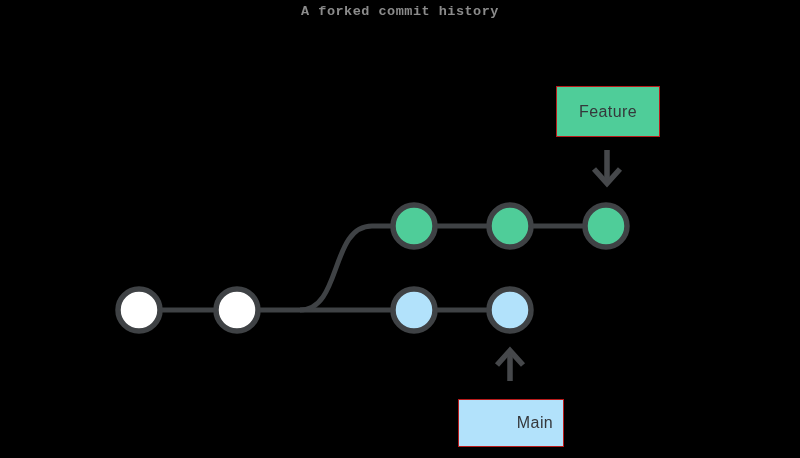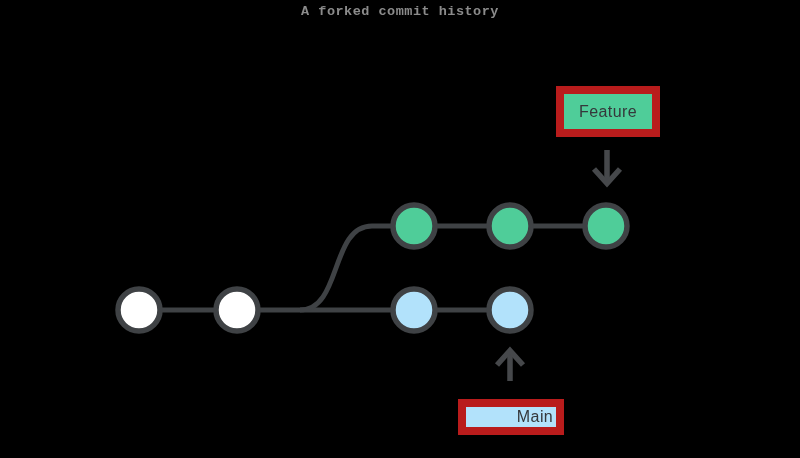--- a/index.html
+++ b/index.html
@@ -44,39 +44,39 @@
     stroke-width: 5.5;
   }
   .arrow {
     fill: none;
     stroke: #46484b;
     stroke-width: 5.5;
   }
   .branch-label {
     position: absolute;
     box-sizing: border-box;
-    border: 8px solid #b91c1c;
+    border: 1px solid #b91c1c;
     display: flex;
     align-items: center;
     justify-content: center;
     font-size: 16px;
     letter-spacing: 0.4px;
     color: #35383b;
   }
   .feature-box {
     left: 556px;
     top: 86px;
     width: 104px;
     height: 51px;
   }
   .main-box {
     left: 458px;
     top: 399px;
     width: 106px;
-    height: 36px;
+    height: 48px;
     padding-left: 48px;
   }
 </style>
 </head>
 <body>
 
 <div class="canvas">
 
   <div class="diagram-title" style="color: rgb(139, 139, 139);">A forked commit history</div>
 

